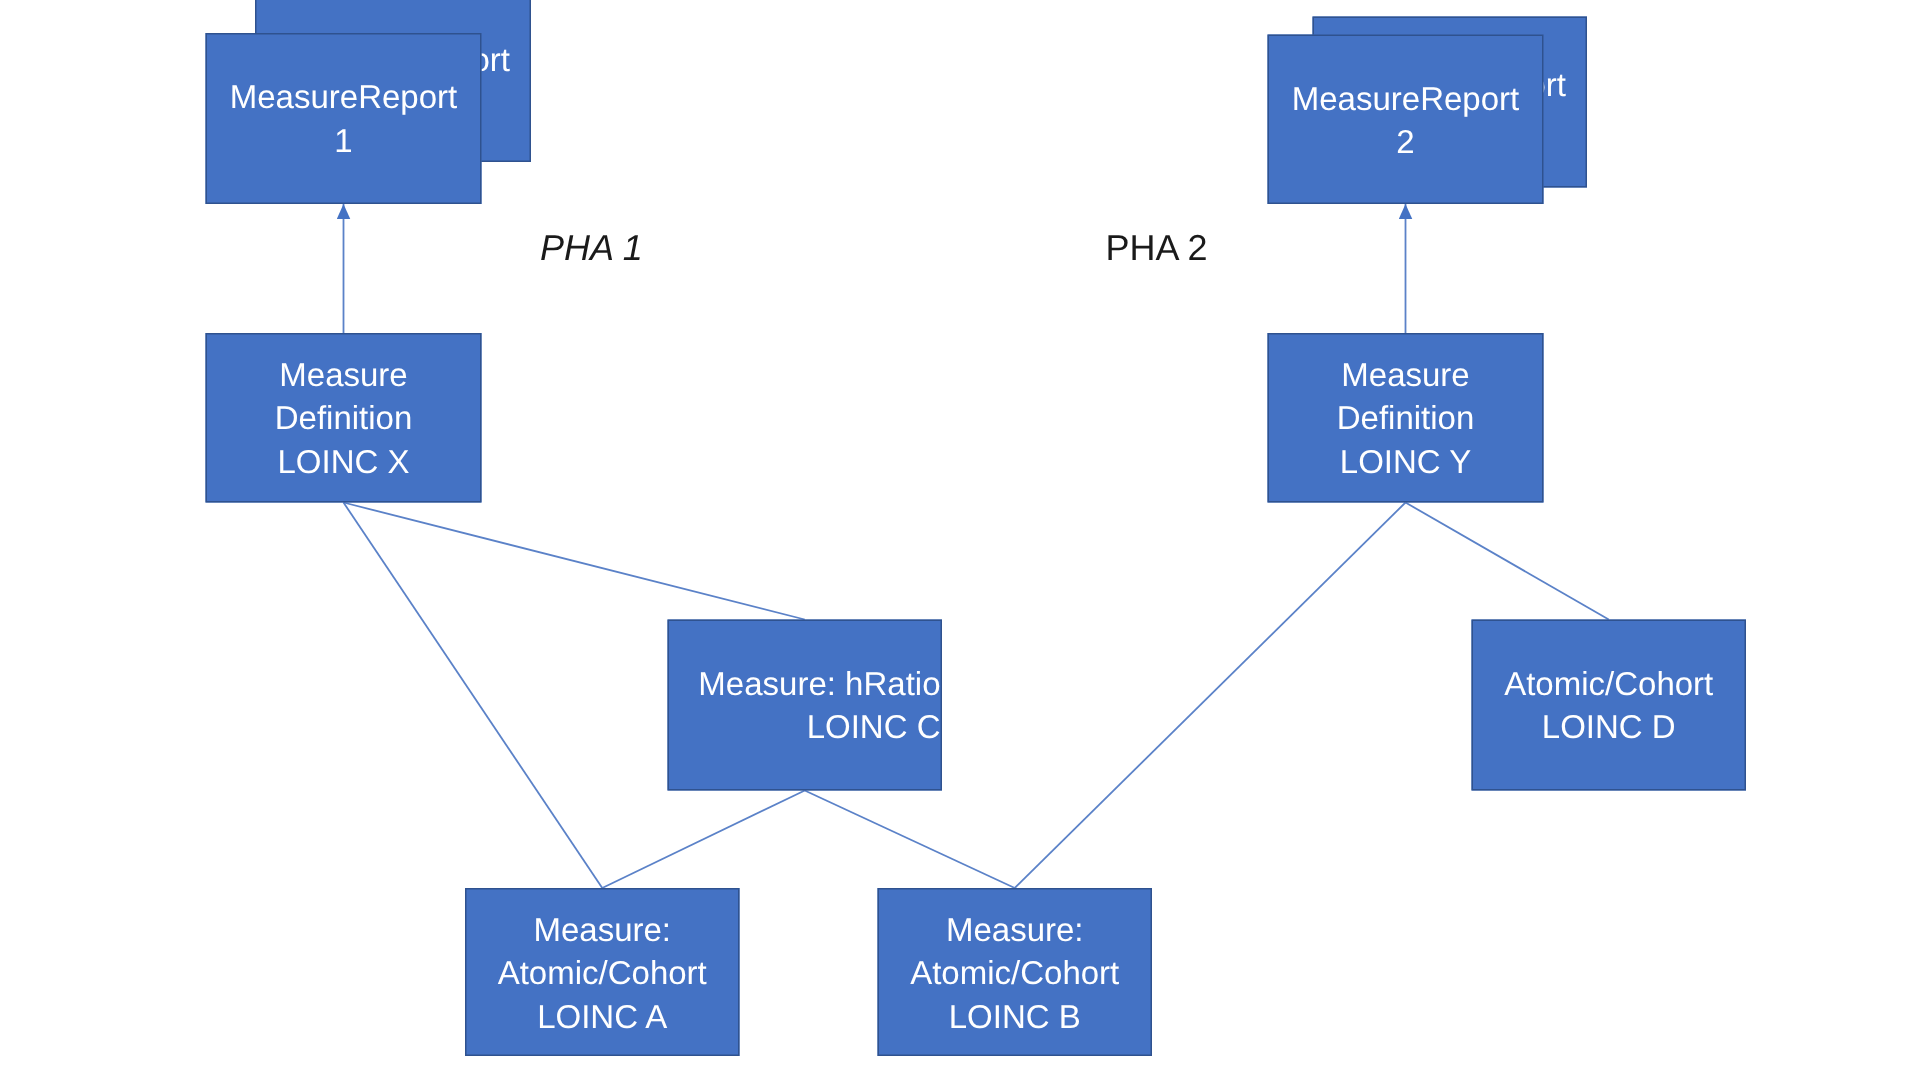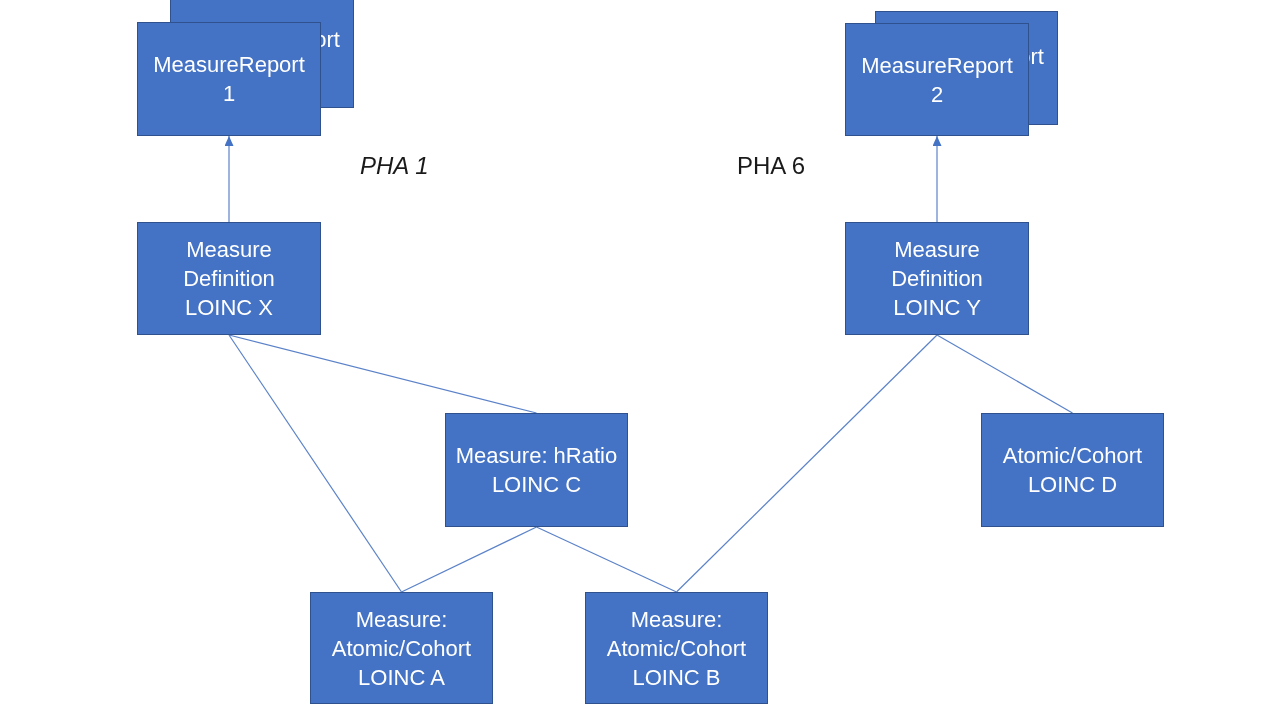--- a/index.html
+++ b/index.html
@@ -88,34 +88,34 @@
   <div class="box" style="left:137px; top:22px; width:184px; height:114px;">
     <div>MeasureReport</div>
     <div>1</div>
   </div>
   <div class="box" style="left:845px; top:23px; width:184px; height:113px;">
     <div>MeasureReport</div>
     <div>2</div>
   </div>
 
   <div class="pha-label" style="left:360px; top:152px;font-style:italic;">PHA 1</div>
-  <div class="pha-label" style="left:737px; top:152px;">PHA 6</div>
+  <div class="pha-label" style="left:737px; top:152px;">PHA 2</div>
 
   <div class="box" style="left:137px; top:222px; width:184px; height:113px;">
     <div>Measure</div>
     <div>Definition</div>
     <div>LOINC X</div>
   </div>
   <div class="box" style="left:845px; top:222px; width:184px; height:113px;">
     <div>Measure</div>
     <div>Definition</div>
     <div>LOINC Y</div>
   </div>
 
-  <div class="box" style="left:445px; top:413px; width:183px; height:114px;">
+  <div class="box" style="left:445px; top:413px; width:183px; height:114px;align-items:flex-end;">
     <div>Measure: hRatio</div>
     <div>LOINC C</div>
   </div>
   <div class="box" style="left:981px; top:413px; width:183px; height:114px;">
     <div>Atomic/Cohort</div>
     <div>LOINC D</div>
   </div>
 
   <div class="box" style="left:310px; top:592px; width:183px; height:112px;">
     <div>Measure:</div>

